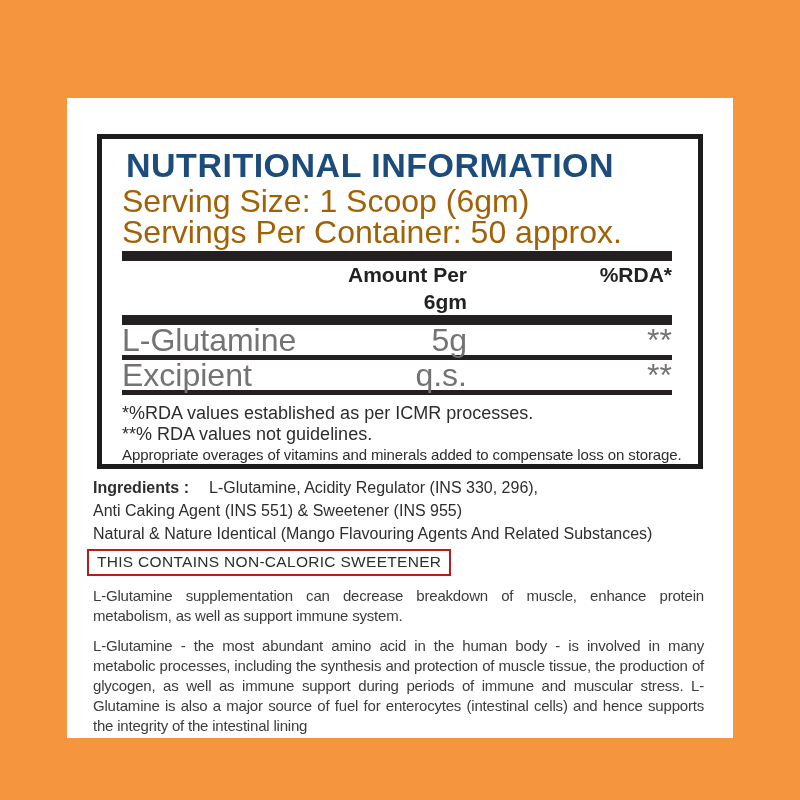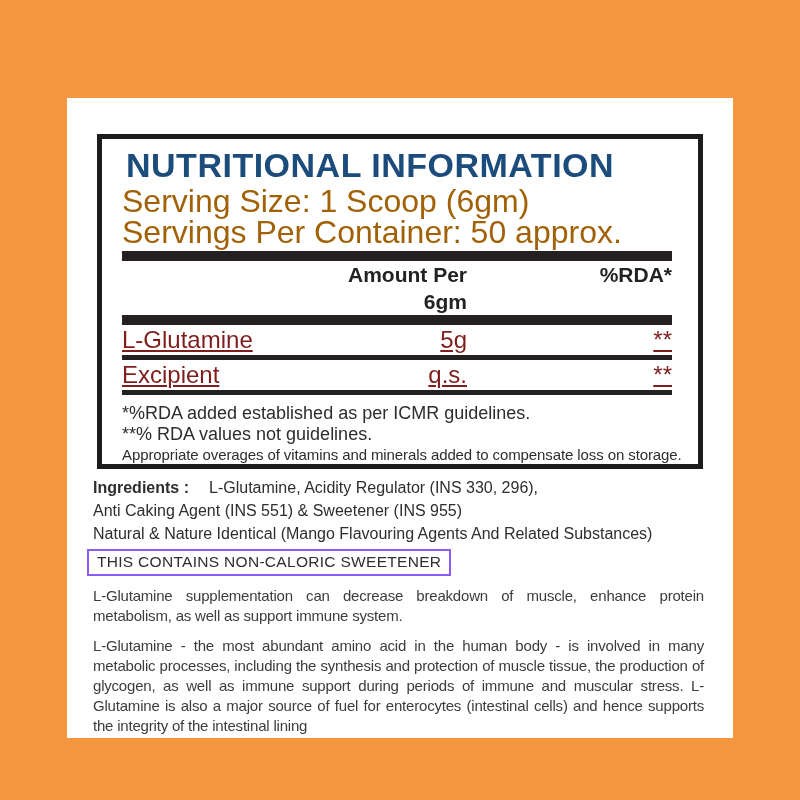--- a/index.html
+++ b/index.html
@@ -63,25 +63,24 @@
     align-items:baseline;
     padding:0 26px 0 20px;
   }
   .nf-row.header{
     font-size:21px;
     font-weight:bold;
     line-height:27px;
     color:#222;
   }
   .nf-row.item{
-    font-size:24px;
+    font-size:32px;
     line-height:28px;
     margin:1px 0;
-    color:#7f1d1d;
-    text-decoration:underline;
+    color:#737373;
   }
   .c1{flex:1;text-align:left;}
   .c2{flex:1;text-align:right;}
   .nf-row .c1{flex:0 0 200px;}
   .c3{flex:0 0 205px;text-align:right;}
   .nf-notes{
     margin:8px 26px 0 20px;
     color:#2d2d2d;
   }
   .nf-notes .fn{
@@ -99,21 +98,21 @@
     margin:7px 0 0 26px;
     font-size:16px;
     line-height:23px;
     color:#2e2e2e;
   }
   .ingredients .lbl{font-weight:bold;margin-right:20px;}
   .iline{white-space:nowrap;}
   .sweetener-box{
     display:inline-block;
     margin:4px 0 0 20px;
-    border:2px solid #8b5cf6;
+    border:2px solid #b91c1c;
     padding:2px 8px 3px 8px;
     font-size:15.5px;
     letter-spacing:.3px;
     color:#2e2e2e;
     white-space:nowrap;
   }
   .desc{
     margin:10px 29px 0 26px;
     font-size:15px;
     letter-spacing:-.2px;
@@ -152,21 +151,21 @@
 
     <div class="nf-row item">
       <span class="c1">Excipient</span>
       <span class="c2">q.s.</span>
       <span class="c3">**</span>
     </div>
 
     <div class="bar thin"></div>
 
     <div class="nf-notes">
-      <div class="fn">*%RDA added established as per ICMR guidelines.</div>
+      <div class="fn">*%RDA values established as per ICMR processes.</div>
       <div class="fn">**% RDA values not guidelines.</div>
       <div class="fn small">Appropriate overages of vitamins and minerals added to compensate loss on storage.</div>
     </div>
   </div>
 
   <div class="ingredients">
     <div class="iline">
       <span class="lbl">Ingredients :</span><span>L-Glutamine, Acidity Regulator (INS 330, 296),</span>
     </div>
     <div class="iline">Anti Caking Agent (INS 551) &amp; Sweetener (INS 955)</div>

